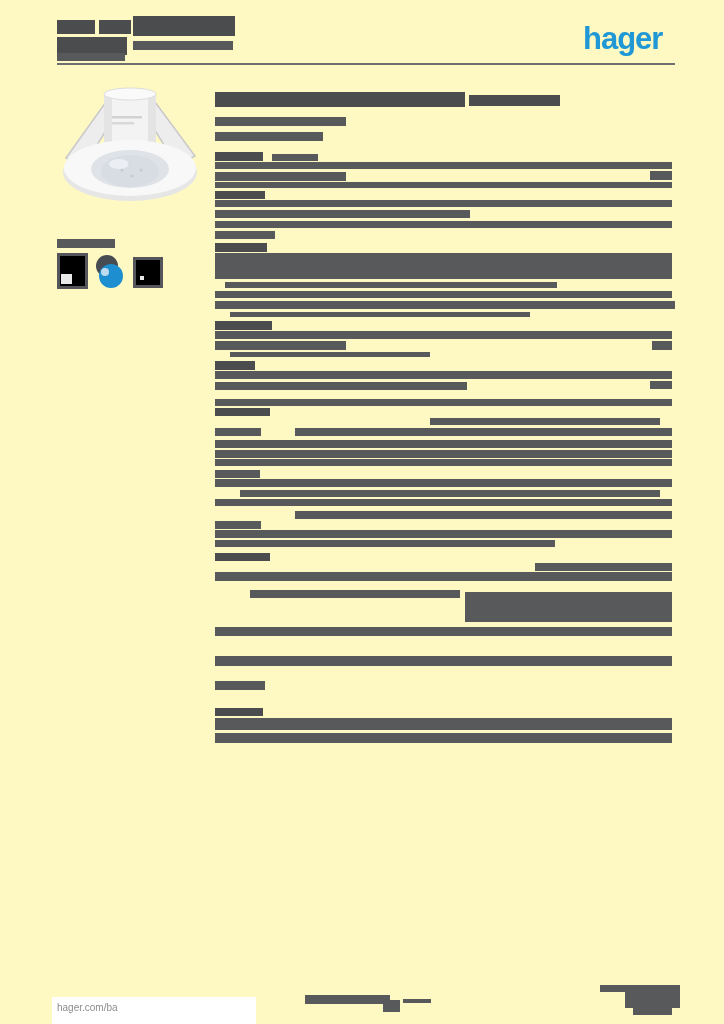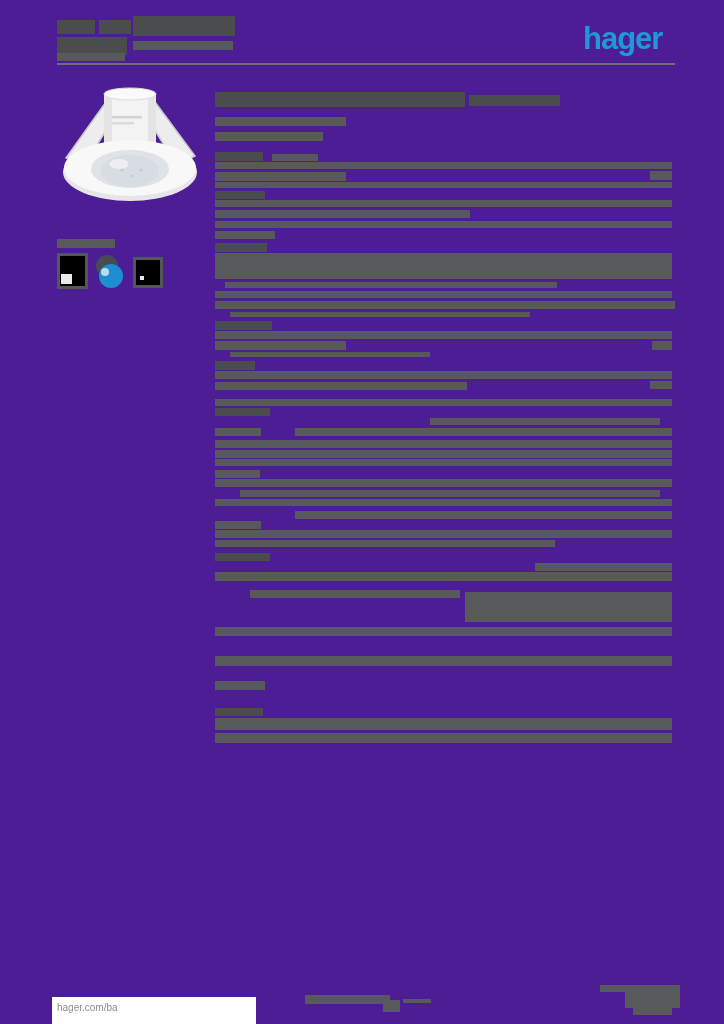--- a/index.html
+++ b/index.html
@@ -1,16 +1,16 @@
 <!DOCTYPE html>
 <html><head>
 <meta charset="utf-8">
 <style>
   html,body{margin:0;padding:0;background:#000;}
-  #page{position:relative;width:724px;height:1024px;background:#4c1d95;overflow:hidden;
+  #page{position:relative;width:724px;height:1024px;background:#fef9c3;overflow:hidden;
         font-family:"Liberation Sans", sans-serif;}
   .bar{position:absolute;}
   .abs{position:absolute;}
   #logo{position:absolute;left:583px;top:21px;width:100px;height:38px;
         font-weight:bold;font-size:31px;letter-spacing:-1px;line-height:36px;}
   #footer-box{position:absolute;left:52px;top:997px;width:204px;height:34px;background:#ffffff;}
   #footer-url{display:block;font-size:10px;line-height:21px;padding-left:5px;}
   .thumb-frame{position:absolute;box-sizing:border-box;border:3px solid #55565a;background:#000;}
   .chip{position:absolute;background:#e9e9e9;}
 </style>

